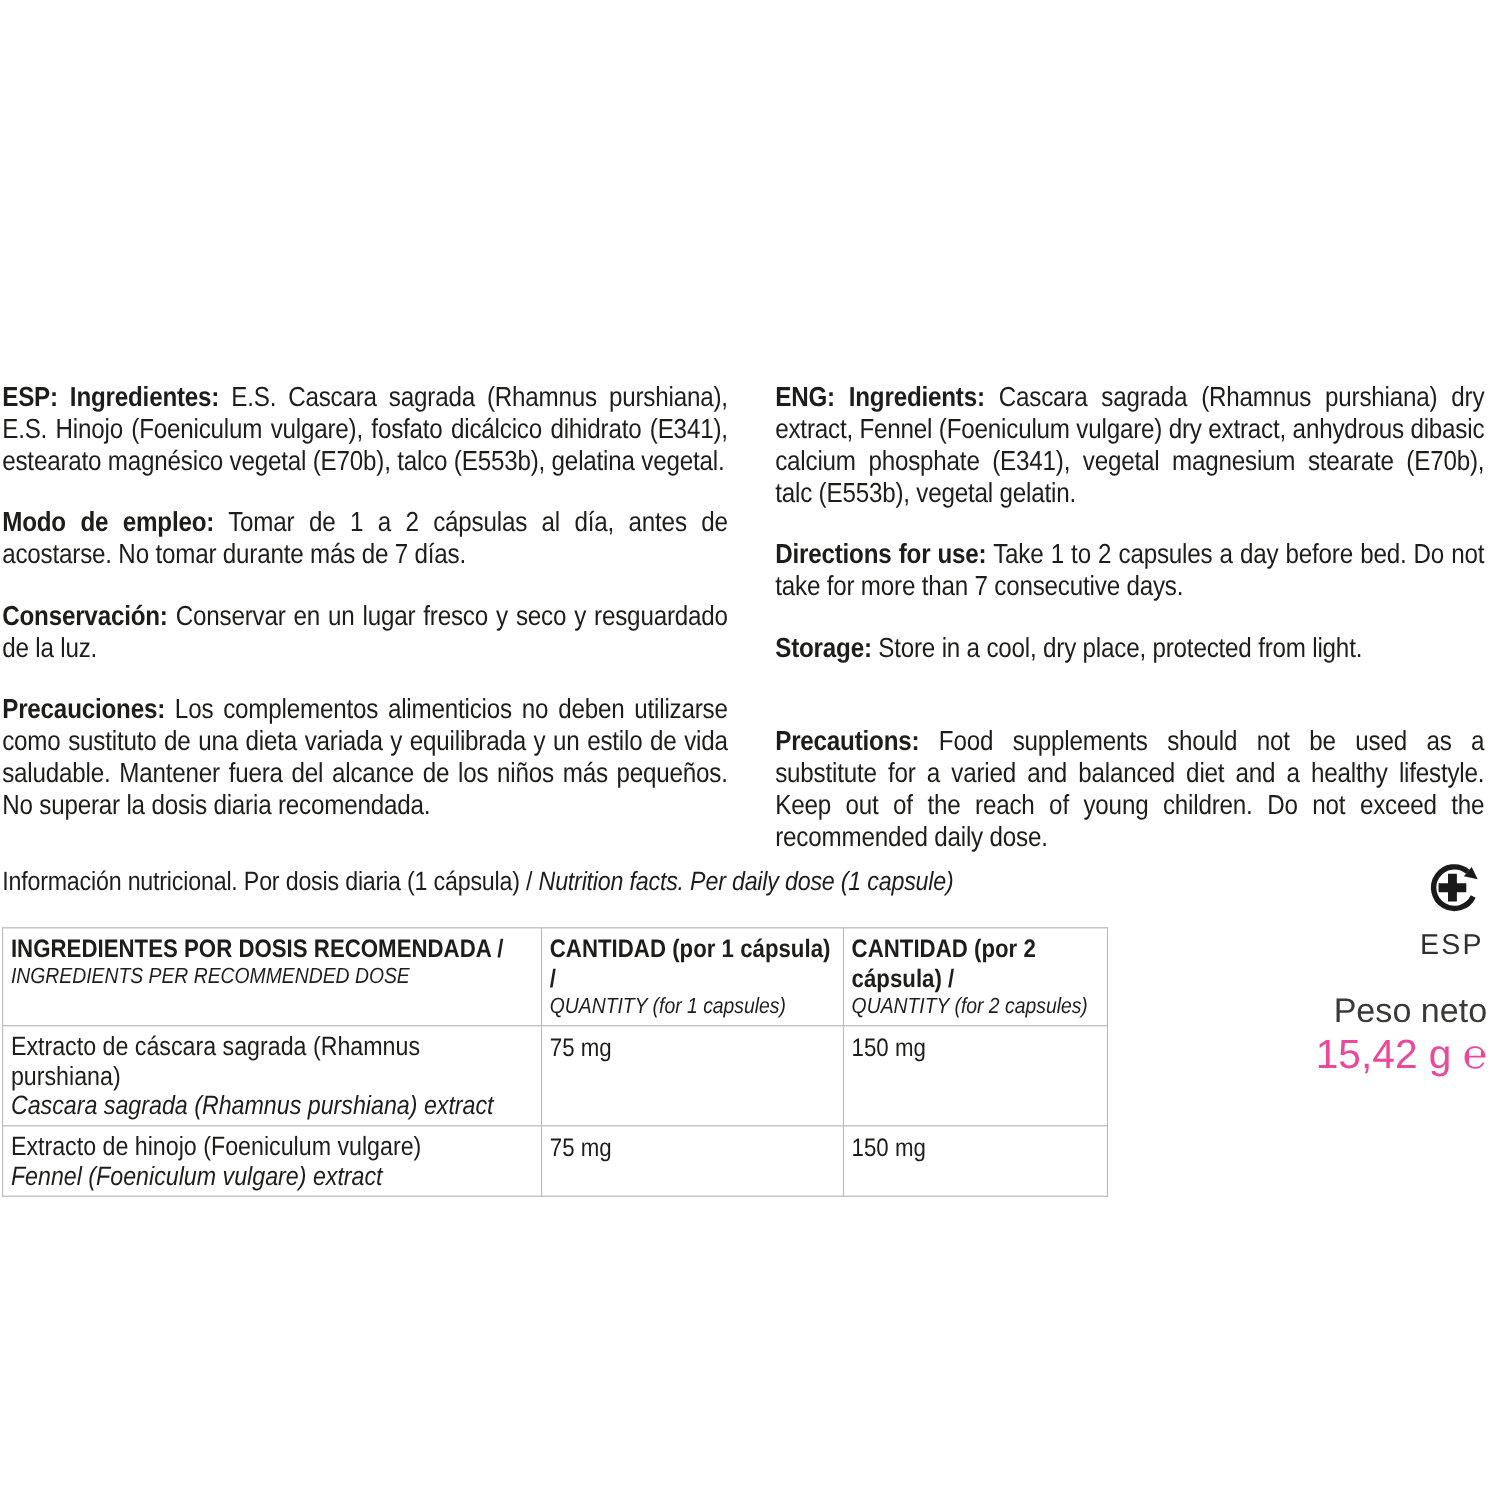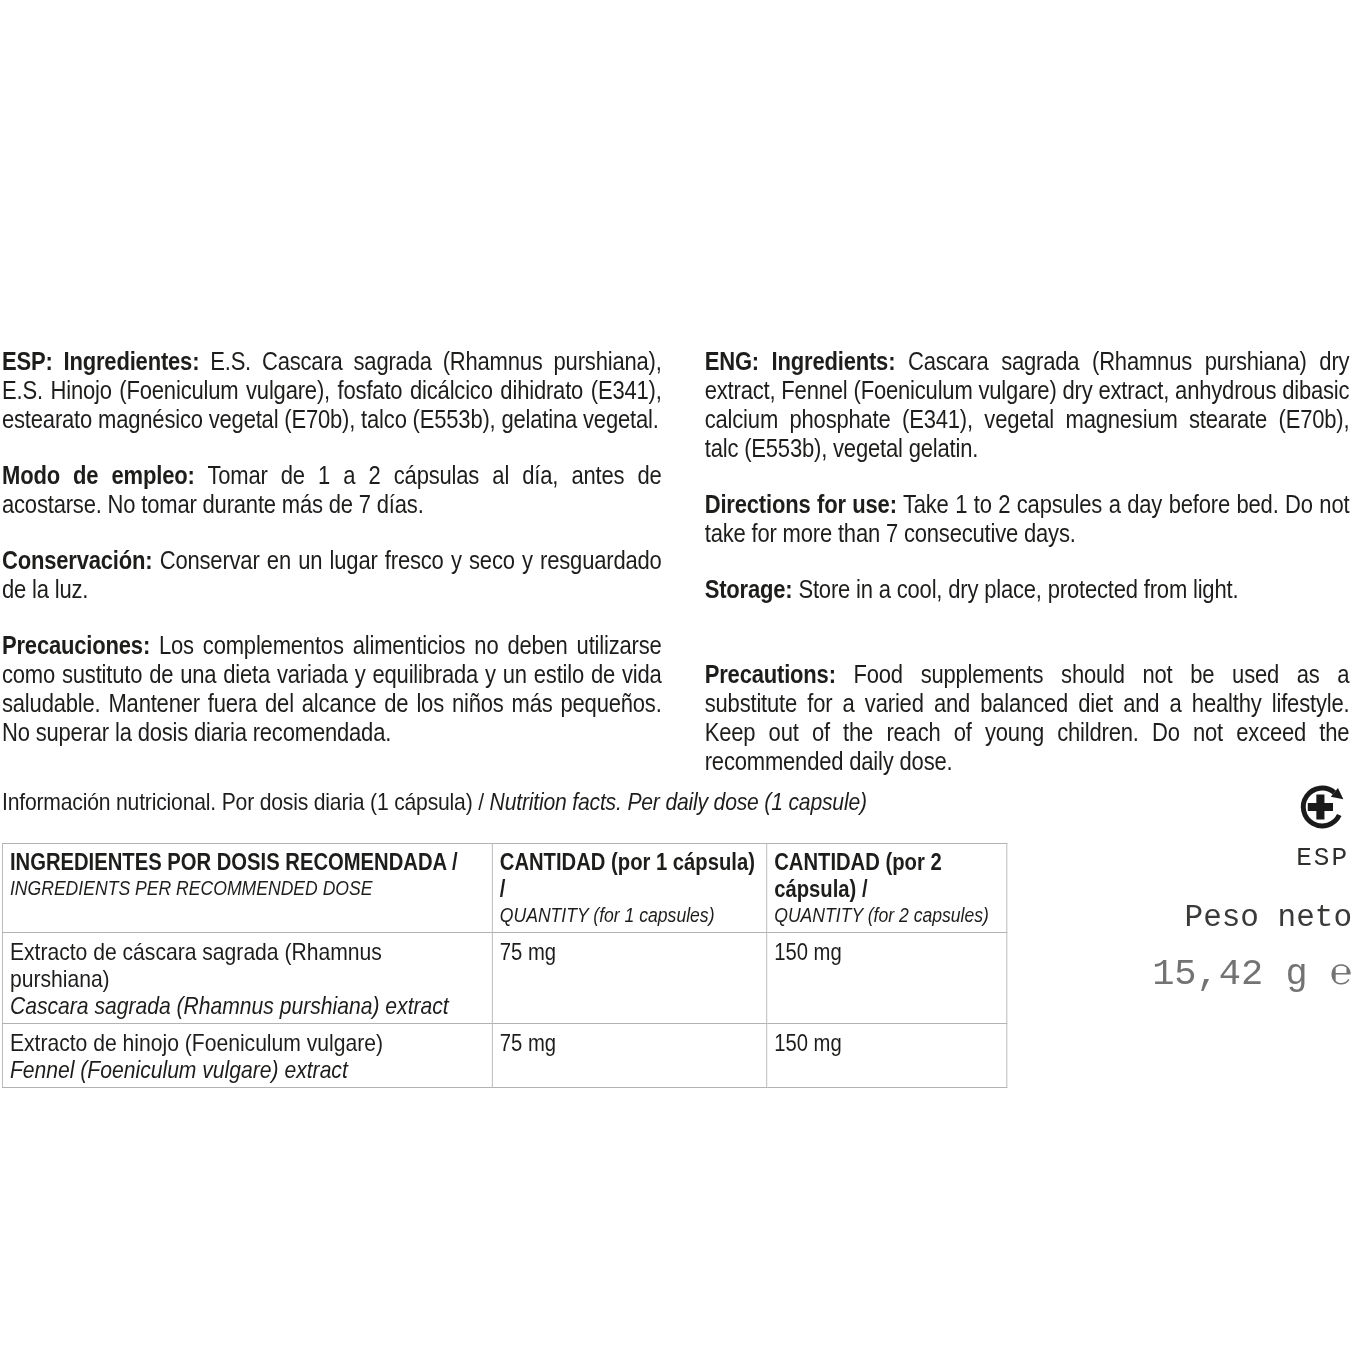--- a/index.html
+++ b/index.html
@@ -33,27 +33,27 @@
   col.c1{width:557px;} col.c2{width:312px;} col.c3{width:273px;}
   .th-primary{font-size:23px;font-weight:bold;line-height:27px;display:block;}
   .th-secondary{font-size:20px;font-style:italic;line-height:25px;display:block;}
   .cell-es{font-size:24px;line-height:27px;display:block;}
   .cell-en{font-size:24px;line-height:27px;font-style:italic;display:block;}
   .cell-qty{font-size:23px;line-height:27px;display:block;padding-top:1px;}
   tr.hdr{height:55px;} tr.r1{height:52px;} tr.r2{height:53px;}
 
   
   .side{position:absolute;right:3px;top:778px;width:260px;text-align:right;
-        font-family:Liberation Mono, monospace;color:#3a3a39;}
+        font-family:Liberation Sans, sans-serif;color:#3a3a39;}
   .sigre{display:inline-block;margin-right:1px;}
   .esp-label{font-size:26px;letter-spacing:2px;color:#2f2f2e;margin:2px 3px 0 0;}
   .peso-block{margin-top:28px;line-height:34px;}
   .peso-es{font-size:31px;}
   .peso-en{font-size:30px;font-style:italic;}
-  .peso-val{font-size:37px;line-height:42px;margin-top:18px;color:#737373;}
+  .peso-val{font-size:37px;line-height:42px;margin-top:2px;color:#ec4899;}
 </style>
 </head>
 <body>
 
 <div class="sheet">
 
   <div class="content">
 
     <div class="columns">
       <div class="col left">

